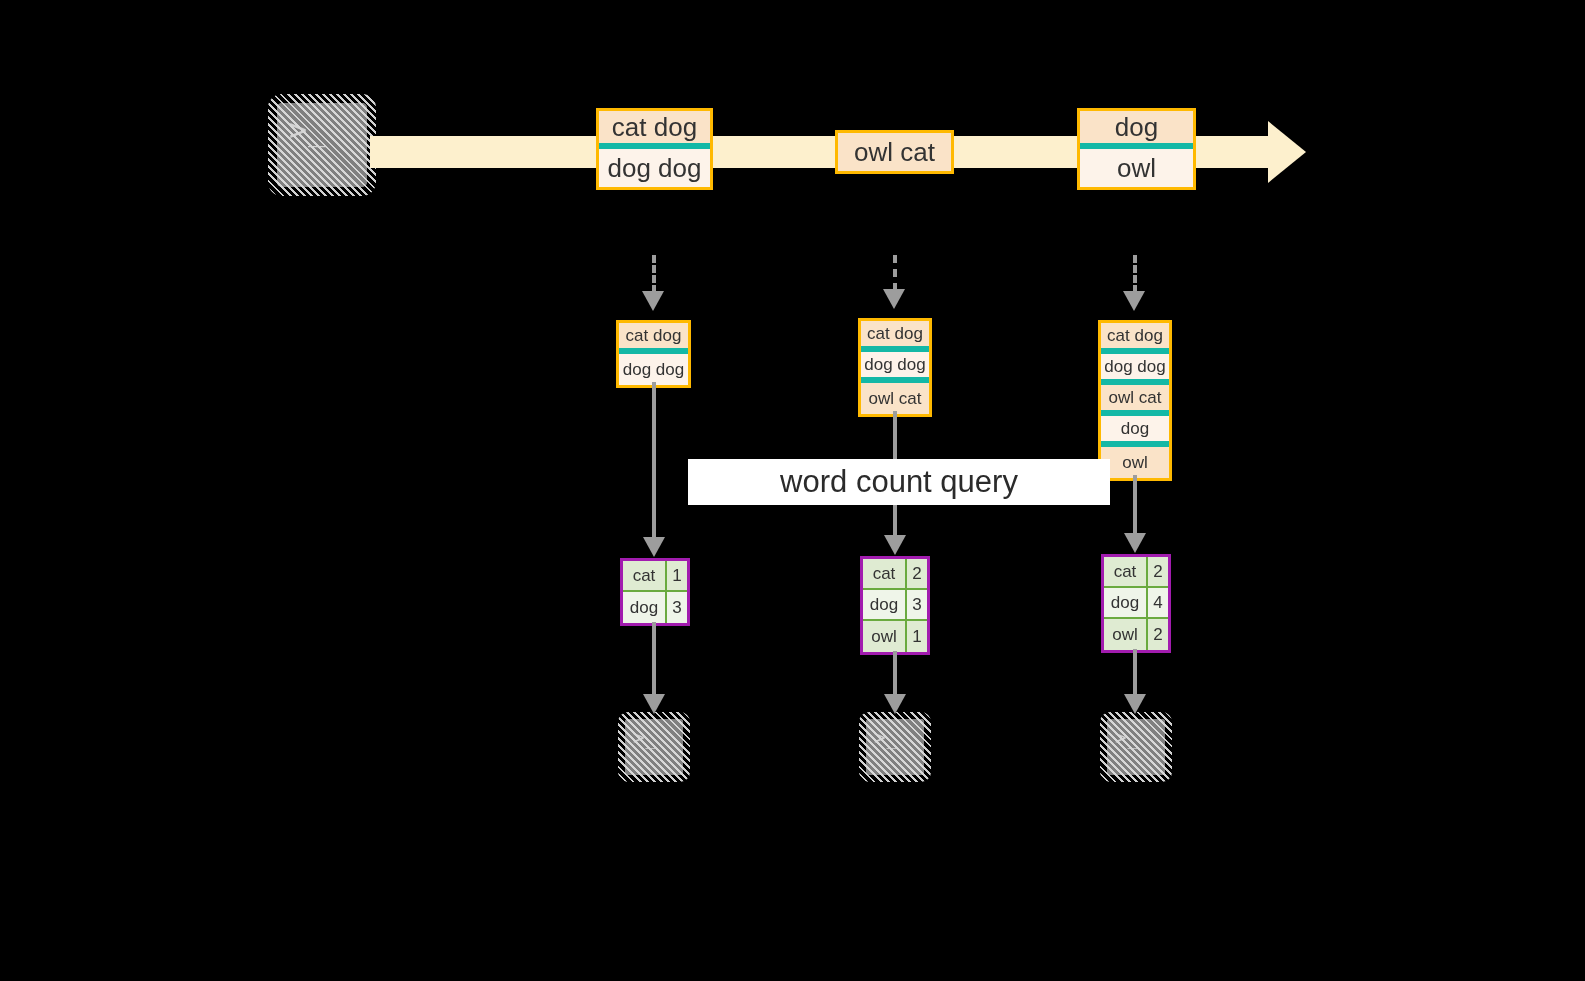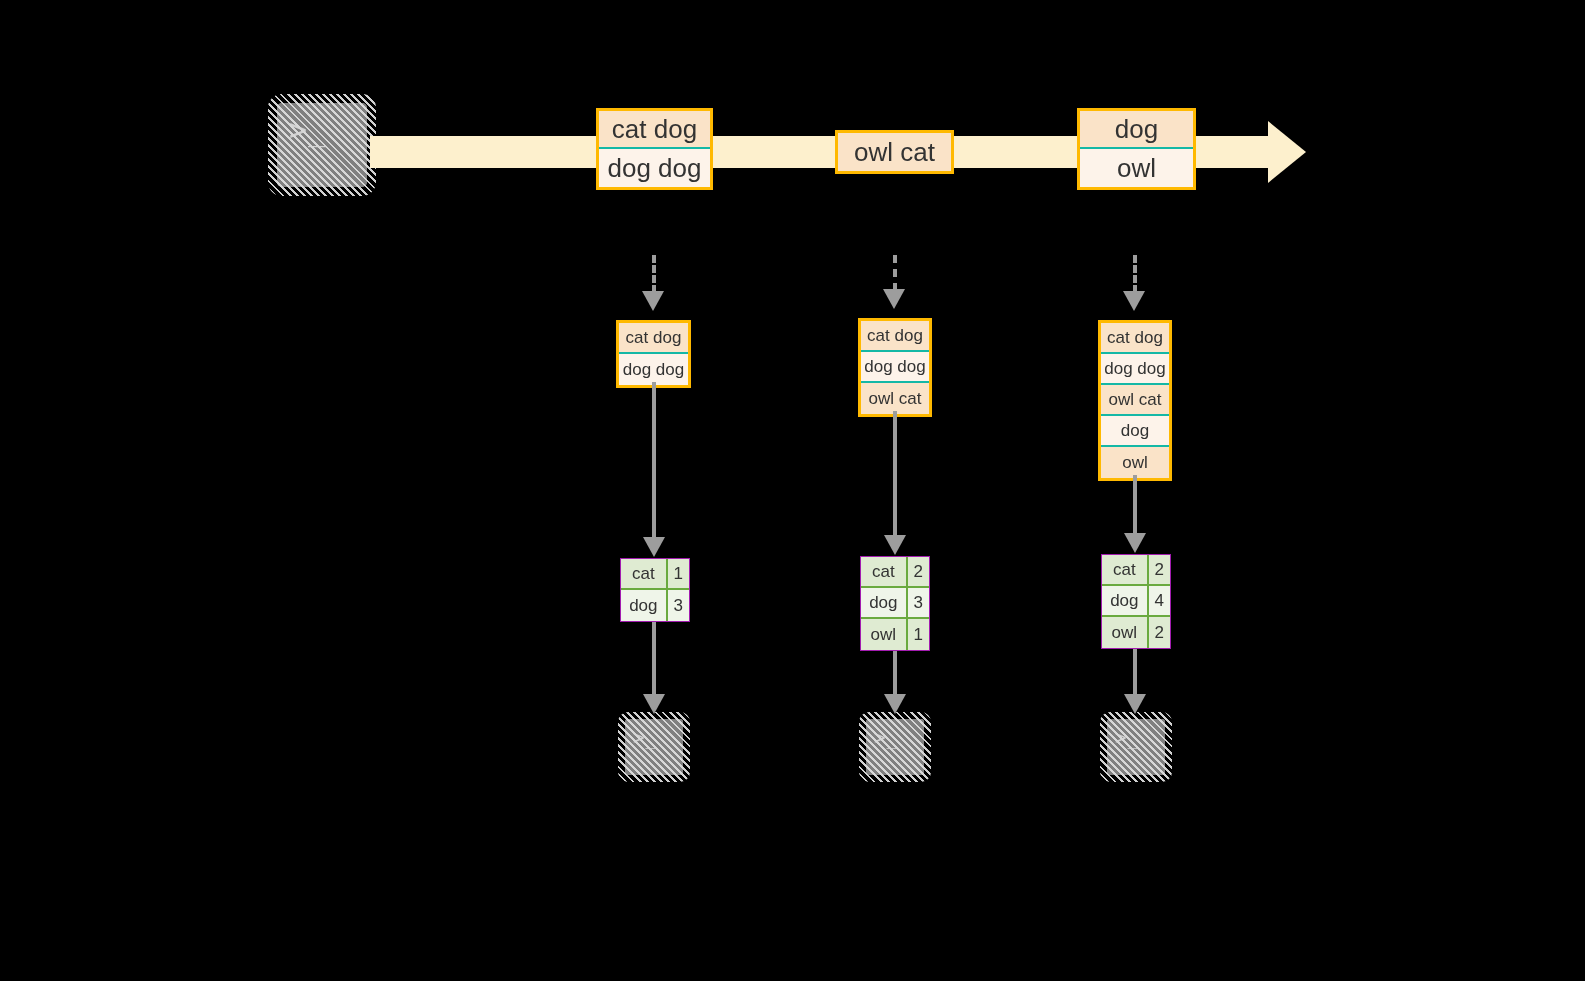--- a/index.html
+++ b/index.html
@@ -67,34 +67,34 @@
     border: 3px solid #ffb900;
     box-sizing: border-box;
     background: #fff4e6;
   }
   .evt-row {
     box-sizing: border-box;
     display: flex;
     align-items: center;
     justify-content: center;
     color: #333333;
-    border-bottom: 2px solid #14b8a6;
+    border-bottom: 6px solid #14b8a6;
     white-space: nowrap;
   }
   .evt-row:last-child { border-bottom: none; }
   .evt-row.shade-a { background: #fae3c8; }
   .evt-row.shade-b { background: #fdf3ea; text-align: right; }
 
   .top-row .evt-row { font-size: 26px; height: 38px; }
   .stack .evt-row  { font-size: 17px; height: 31px; }
 
   
   .table-group {
     position: absolute;
-    border: 1px solid #a21caf;
+    border: 3px solid #a21caf;
     box-sizing: border-box;
     display: flex;
     flex-direction: column;
     background: #6d28d9;
   }
   .tbl-row {
     display: flex;
     height: 31px;
     border-bottom: 2px solid #6aaa3f;
     box-sizing: border-box;
@@ -264,14 +264,17 @@
     </div>
   </div>
 
   <div class="arrow-shaft" style="left:1133px; top:649px; height:45px;"></div>
   <div class="arrow-head" style="left:1124px; top:694px;"></div>
 
   <div class="terminal small" style="left:1100px; top:712px; width:72px; height:70px;">
     <span class="glyph">&gt;_</span>
   </div>
 
+  <div class="banner" style="left:688px; top:459px; width:422px; height:46px;">
+    <span>word count query</span>
+  </div>
 
 </div>
 
 </body></html>

